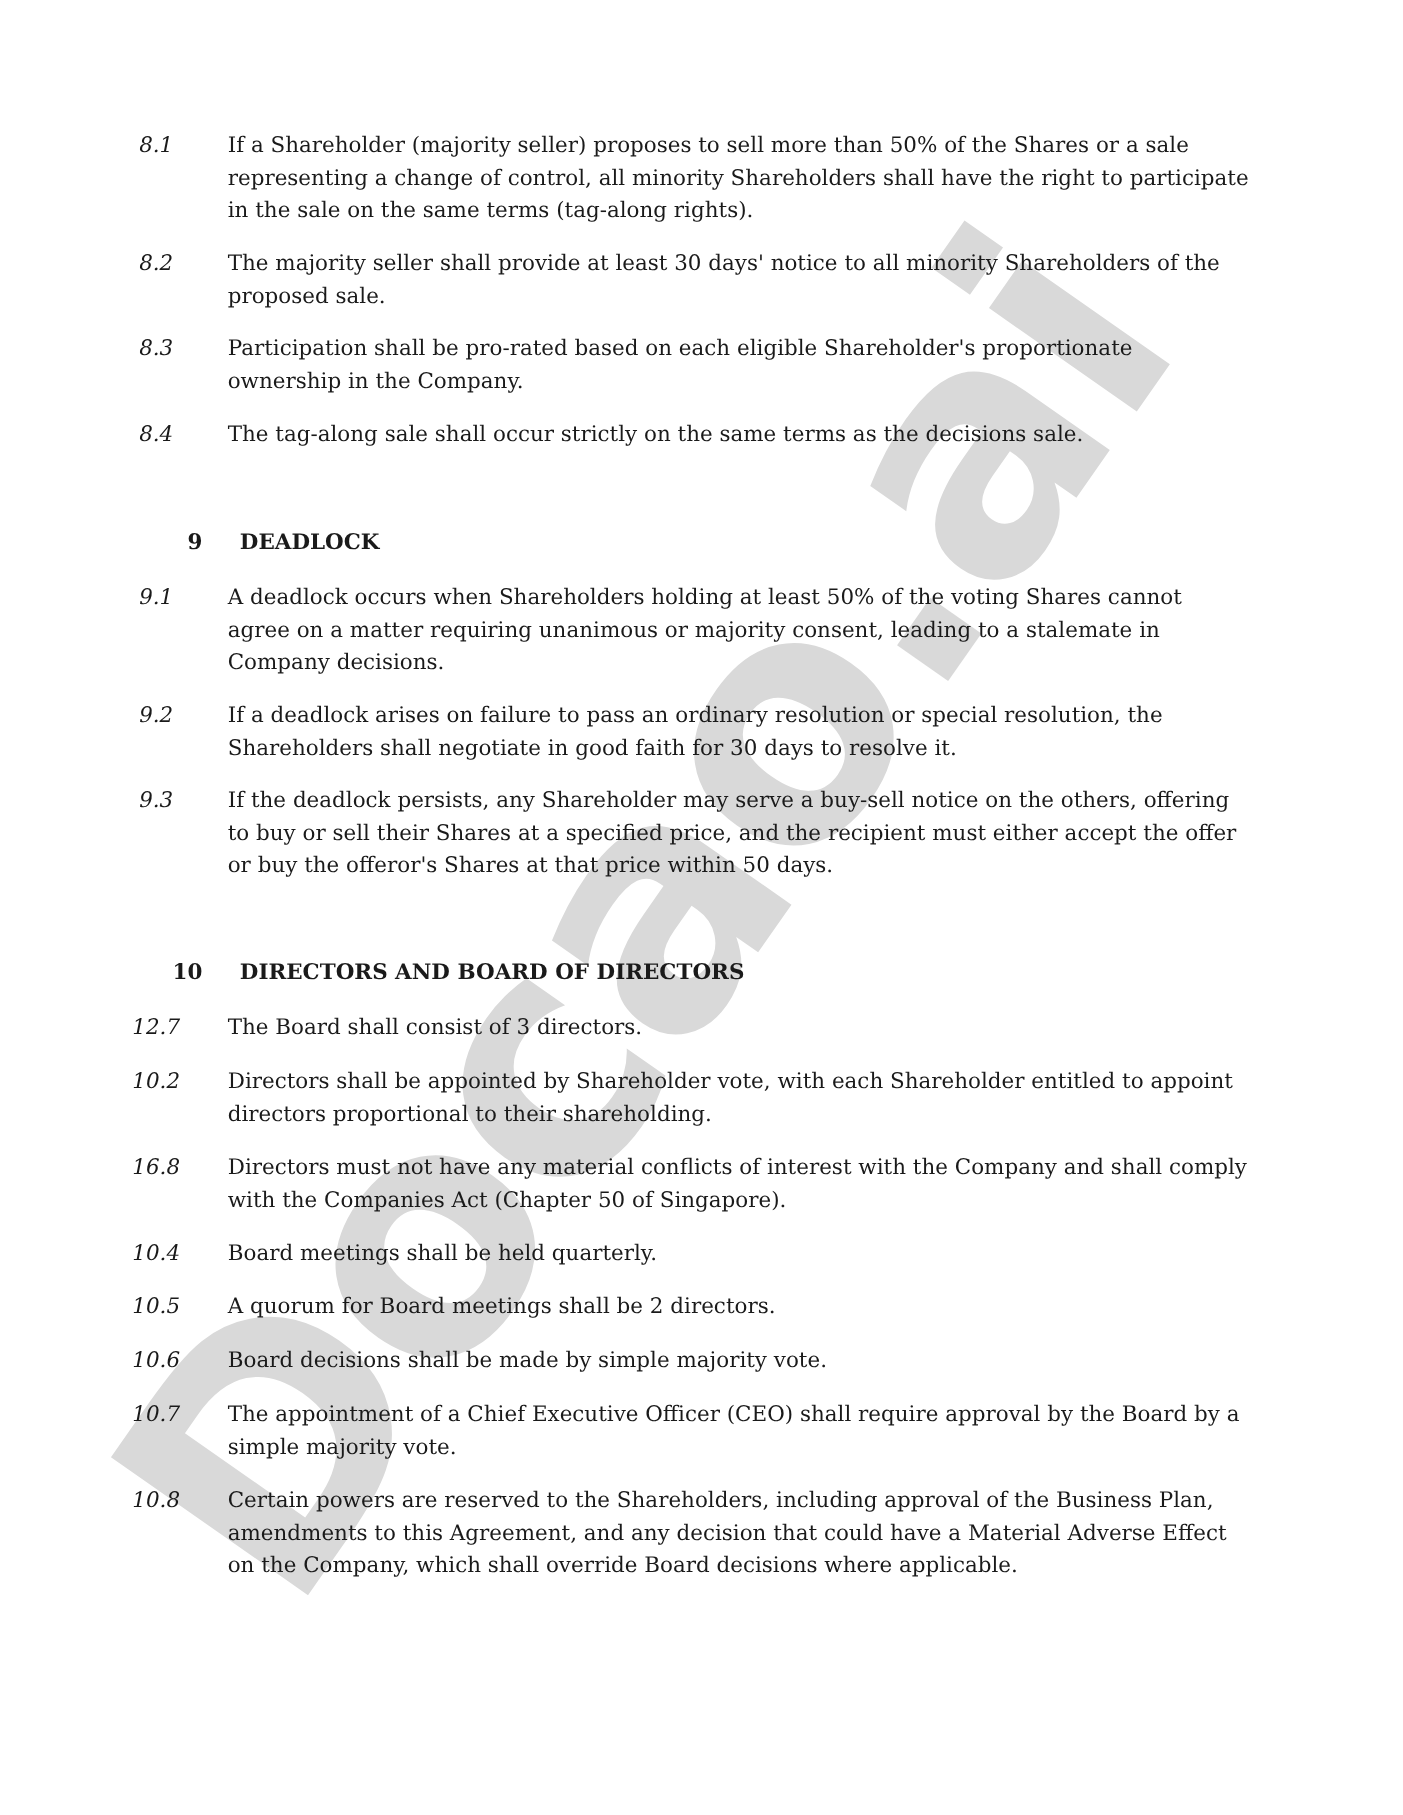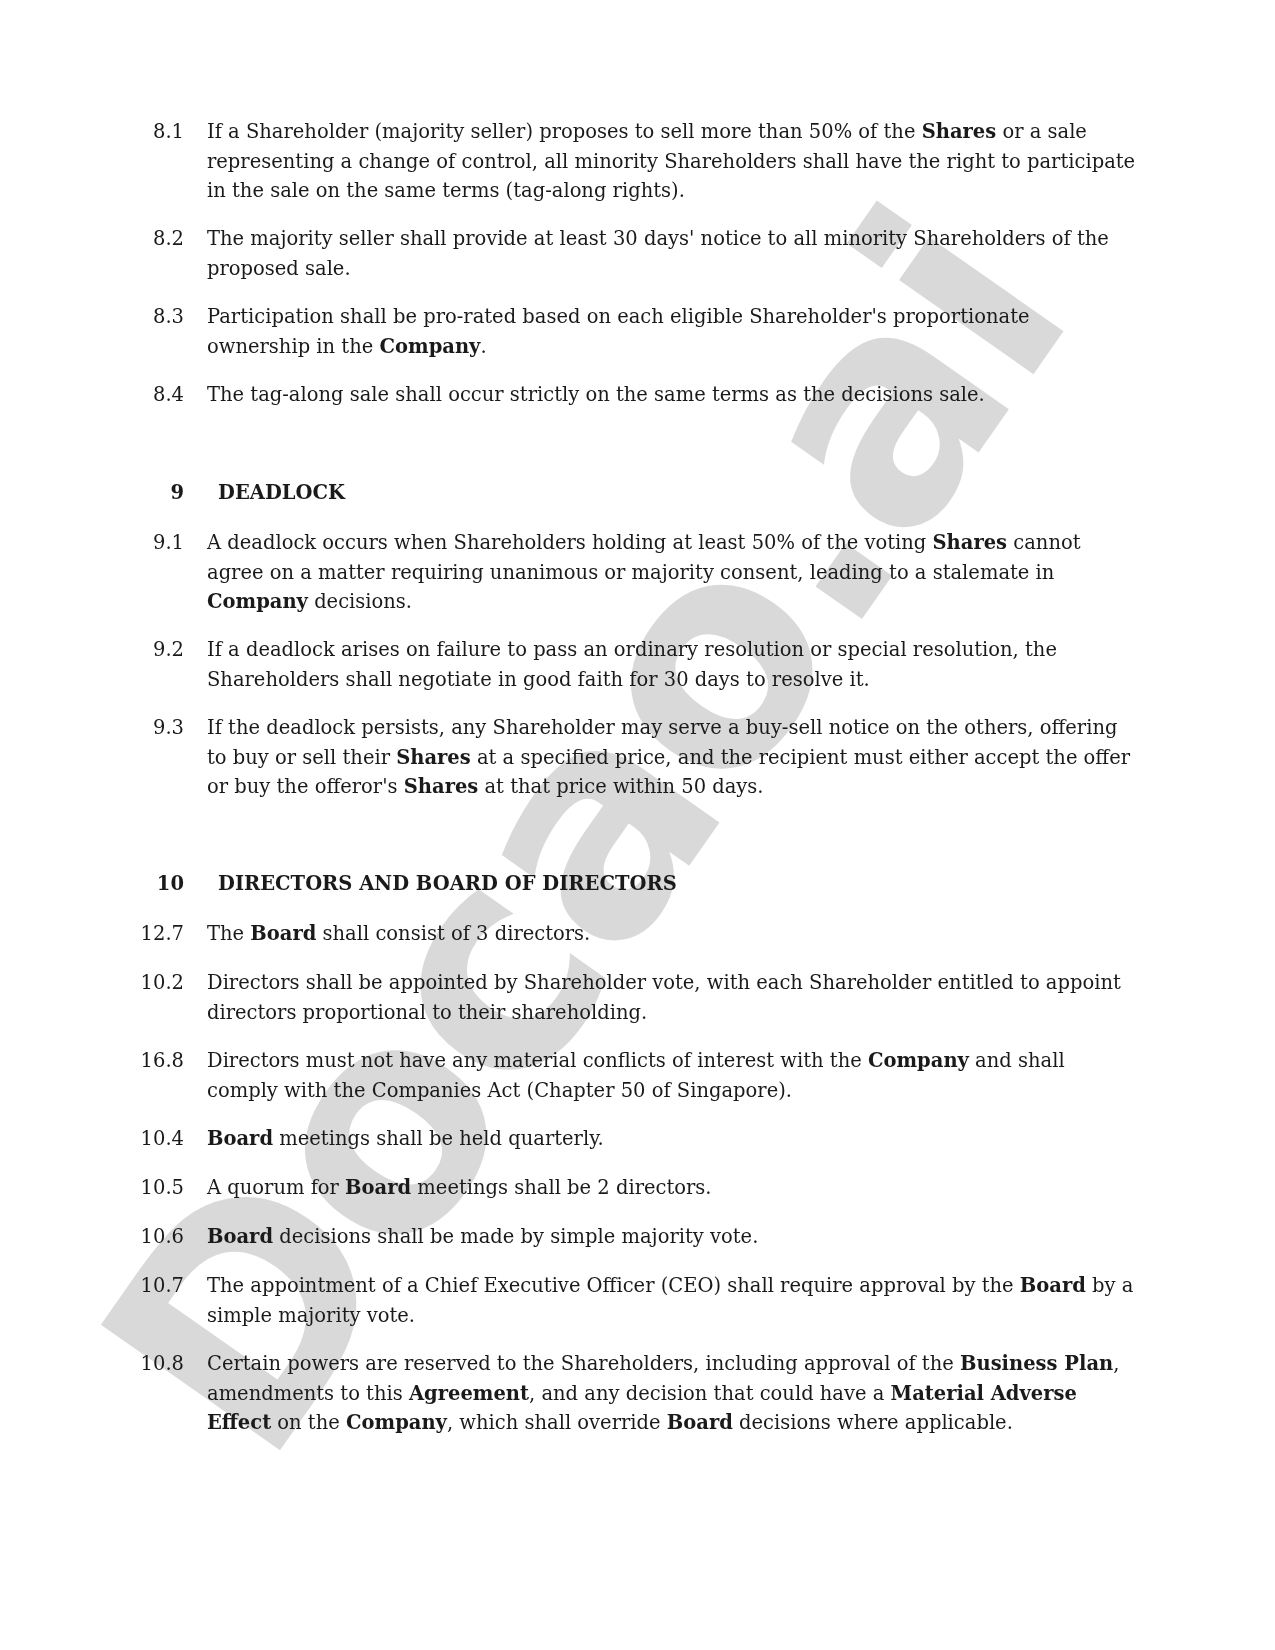--- a/index.html
+++ b/index.html
@@ -6,26 +6,26 @@
     body { width: 1275px; height: 1650px; position: relative; overflow: hidden; font-family: "DejaVu Serif", serif; color: #1a1a1a; }
     .watermark {
       position: absolute; left: 585px; top: 835px;
       transform: translate(-50%, -50%) rotate(-55deg);
       font-family: "DejaVu Sans", sans-serif; font-weight: bold;
       font-size: 300px; color: #d9d9d9; white-space: nowrap; letter-spacing: -6px;
       z-index: 0; pointer-events: none; line-height: 1;
     }
     .page { position: absolute; left: 0; top: 0; width: 1275px; z-index: 1; }
     .clause { position: absolute; left: 0; width: 1275px; font-size: 19.5px; line-height: 29.5px; }
-    .clause .num { position: absolute; left: 100px; width: 84px; text-align: right; }
+    .clause .num { position: absolute; left: 100px; width: 84px; text-align: center; font-style: italic; }
     .clause .text { position: absolute; left: 207px; width: 930px; }
     .heading { position: absolute; left: 0; width: 1275px; font-size: 19.5px; line-height: 29.5px; font-weight: bold; }
     .heading .num { position: absolute; left: 100px; width: 84px; text-align: right; }
     .heading .text { position: absolute; left: 218px; }
-    b { font-weight: bold; margin-top: 20px; }
+    b { font-weight: normal; margin-top: 20px; }
   </style>
 </head>
 <body>
 
 <div class="watermark">Docao.ai</div>
 
 <div class="page" id="page">
     <div class="clause" style="top: 117px;">
       <span class="num">8.1</span>
       <span class="text"><span>If a Shareholder (majority seller) proposes to sell more than 50% of the </span><b>Shares</b><span> or a sale representing a change of control, all minority Shareholders shall have the right to participate in the sale on the same terms (tag-along rights).</span></span>

